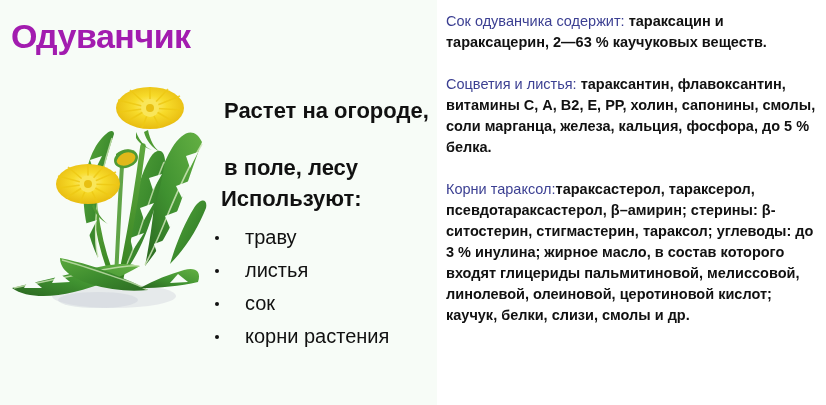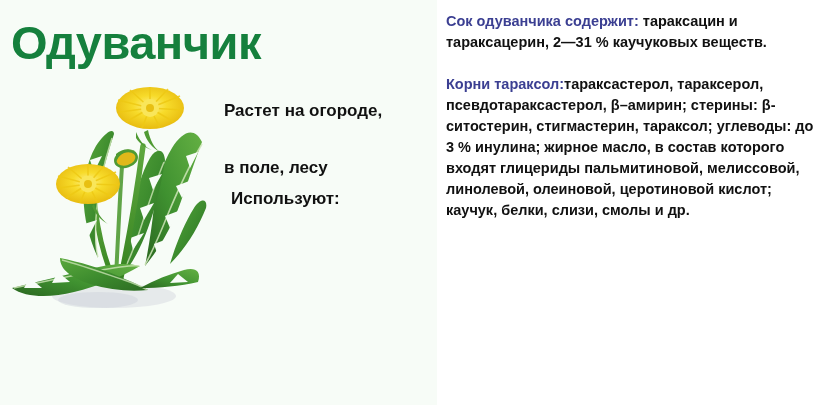--- a/index.html
+++ b/index.html
@@ -23,23 +23,23 @@
     top: 0;
     width: 437px;
     height: 405px;
     background: #f7fcf7;
   }
 
   #page-title {
     position: absolute;
     left: 11px;
     top: 19px;
-    font-size: 47px;
+    font-size: 34px;
     font-weight: bold;
-    color: #15803d;
+    color: #a21caf;
     letter-spacing: -0.5px;
     line-height: 1;
     white-space: nowrap;
   }
 
   
   #dandelion {
     position: absolute;
     left: 2px;
     top: 86px;
@@ -48,31 +48,31 @@
   }
 
   
   #middle-col {
     position: absolute;
     left: 215px;
     top: 98px;
     width: 228px;
   }
   .mid-line {
-    font-size: 17px;
+    font-size: 22px;
     font-weight: bold;
     color: #111111;
     line-height: 25px;
     white-space: nowrap;
   }
   #grows-line-1 { margin-left: 9px; }
   #grows-line-2 { margin-left: 9px; margin-top: 32px; }
   #uses-heading {
     margin-top: 6px;
-    margin-left: 16px;
+    margin-left: 6px;
   }
   #uses-list {
     list-style: none;
     margin: 10px 0 0 0;
     padding: 0;
   }
   #uses-list li {
     position: relative;
     font-size: 20px;
     font-weight: normal;
@@ -103,21 +103,21 @@
     font-size: 14.5px;
     font-weight: bold;
     color: #111111;
     line-height: 21px;
     margin: 0 0 21px 0;
     text-align: left;
   }
   .para:last-child { margin-bottom: 0; }
   .para-head {
     color: #3b3f92;
-    font-weight: bold;
+    font-weight: normal;
   }
 </style>
 </head>
 <body>
 
 <div id="page">
 
   <div id="left-panel">
 
     <div id="page-title">Одуванчик</div>
@@ -247,24 +247,33 @@
           <circle cx="86" cy="98" r="4" fill="#e8c012"></circle>
         </g>
       </svg>
     </div>
   </div>
 
   <div id="middle-col">
     <div class="mid-line" id="grows-line-1">Растет на огороде,</div>
     <div class="mid-line" id="grows-line-2">в поле, лесу</div>
     <div class="mid-line" id="uses-heading">Используют:</div>
+    <ul id="uses-list">
+      <li>траву</li>
+      <li>листья</li>
+      <li>сок</li>
+      <li>корни растения</li>
+    </ul>
   </div>
 
   <div id="right-col">
     <p class="para">
-      <span class="para-head">Сок одуванчика содержит:</span><span> тараксацин и тараксацерин, 2—31 % каучуковых веществ.</span>
+      <span class="para-head">Сок одуванчика содержит:</span><span> тараксацин и тараксацерин, 2—63 % каучуковых веществ.</span>
+    </p>
+    <p class="para">
+      <span class="para-head">Соцветия и листья:</span><span> тараксантин, флавоксантин, витамины С, А, В2, Е, РР, холин, сапонины, смолы, соли марганца, железа, кальция, фосфора, до 5 % белка.</span>
     </p>
     <p class="para">
       <span class="para-head">Корни тараксол:</span><span>тараксастерол, тараксерол, псевдотараксастерол, β–амирин; стерины: β-ситостерин, стигмастерин, тараксол; углеводы: до 3 % инулина; жирное масло, в состав которого входят глицериды пальмитиновой, мелиссовой, линолевой, олеиновой, церотиновой кислот; каучук, белки, слизи, смолы и др.</span>
     </p>
   </div>
 
 </div>
 
 </body></html>

